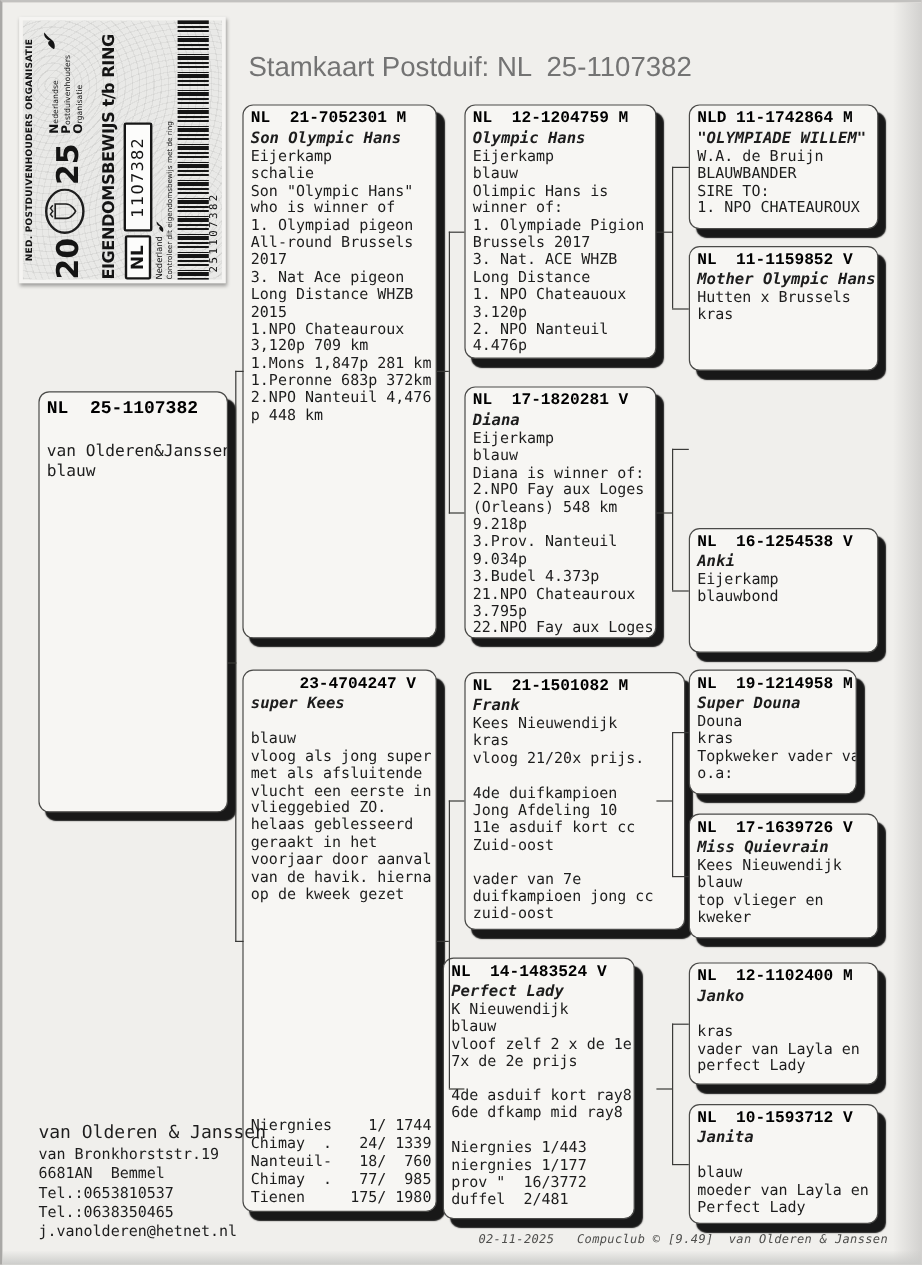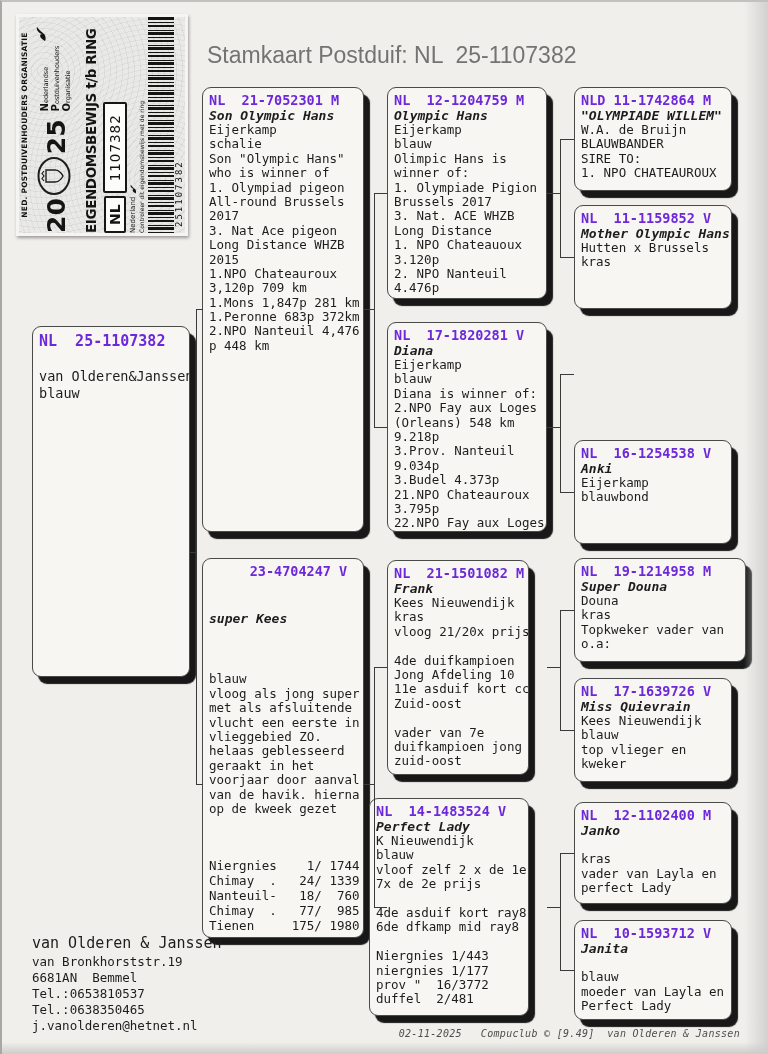--- a/index.html
+++ b/index.html
@@ -17,40 +17,40 @@
     position:absolute;left:205px;top:40px;
     font-family:"Liberation Sans","DejaVu Sans",sans-serif;
     font-size:23px;color:#737373;white-space:pre;
   }
   
   .pbox{
     position:absolute;background:#f7f6f3;border:1px solid #4a4a48;border-radius:9px;
     box-shadow:6px 7px 1px #181818;padding:4px 5px 4px 6px;box-sizing:border-box;
     overflow:hidden;display:flex;flex-direction:column;
   }
-  .ring{font-size:13.5px;font-weight:bold;color:#6d28d9;white-space:pre;line-height:16px;}
+  .ring{font-size:13.5px;font-weight:bold;color:#000000;white-space:pre;line-height:16px;font-family:Liberation Mono, monospace;}
   .pname{font-size:13px;font-weight:bold;font-style:italic;line-height:15px;white-space:pre;}
   .pline{font-size:12.5px;line-height:14.4px;height:14.4px;white-space:pre;}
   .presults{margin-top:auto;}
   .presults .pline{line-height:15px;height:15px;}
   .main-box .ring{font-size:15px;line-height:20px;}
   .main-box .pline{font-size:13.5px;line-height:17px;height:17px;}
   
   .b-subject{left:30px;top:324px;width:158px;height:351px;}
   .b-g2-0{left:200px;top:85px;width:162px;height:445px;}
-  .b-g2-1{left:200px;top:556px;width:162px;height:380px;gap:32px;}
+  .b-g2-1{left:200px;top:556px;width:162px;height:452px;}
   .b-g3-0{left:385px;top:85px;width:160px;height:212px;}
   .b-g3-1{left:385px;top:320px;width:160px;height:210px;}
-  .b-g3-2{left:385px;top:558px;width:142px;height:215px;}
+  .b-g3-2{left:385px;top:558px;width:184px;height:215px;}
   .b-g3-3{left:367px;top:796px;width:160px;height:218px;}
   .b-g4-0{left:572px;top:85px;width:158px;height:104px;}
   .b-g4-1{left:572px;top:203px;width:158px;height:104px;}
   .b-g4-2{left:572px;top:320px;width:158px;height:104px;}
   .b-g4-3{left:572px;top:438px;width:158px;height:104px;}
-  .b-g4-4{left:572px;top:556px;width:172px;height:104px;}
+  .b-g4-4{left:572px;top:556px;width:140px;height:104px;}
   .b-g4-5{left:572px;top:676px;width:158px;height:104px;}
   .b-g4-6{left:572px;top:800px;width:158px;height:102px;}
   .b-g4-7{left:572px;top:918px;width:158px;height:100px;}
   .conn{position:absolute;background:#3a3a38;}
   
   .owner{position:absolute;left:30px;top:930px;}
   .owner-name{font-size:15px;line-height:22px;white-space:pre;}
   .owner-line{font-size:12.5px;line-height:16px;white-space:pre;}
   .footer{
     position:absolute;right:28px;top:1026px;font-size:10px;font-style:italic;

